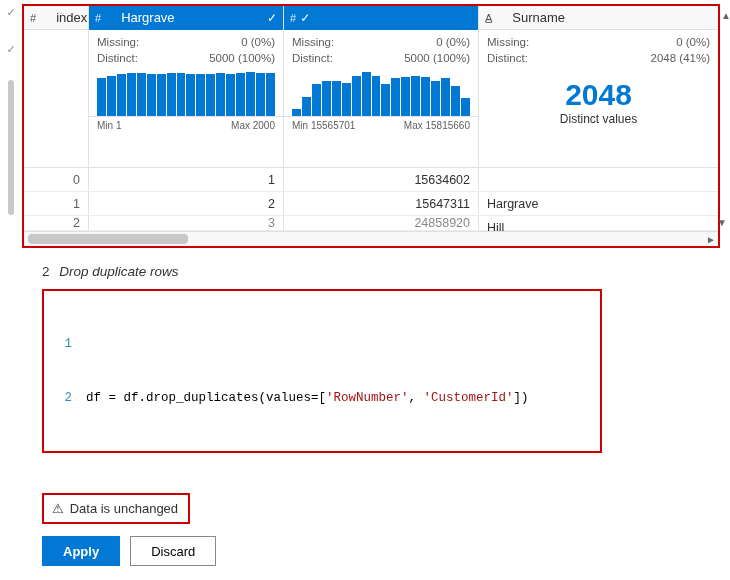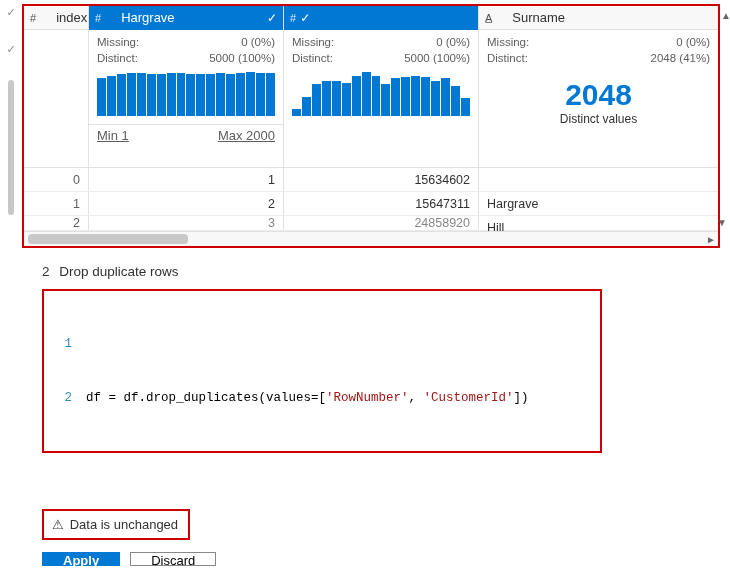--- a/index.html
+++ b/index.html
@@ -103,26 +103,25 @@
       padding: 4px 8px 0 8px;
       gap: 1px;
     }
     .histo .bar {
       flex: 1;
       background: #0078d4;
     }
     .range {
       display: flex;
       justify-content: space-between;
-      font-size: 13px;
+      font-size: 10px;
       color: #605e5c;
       padding: 3px 8px 6px 8px;
       border-top: 1px solid #e1e1e1;
-      margin-top: 8px;
-      text-decoration: underline;
+      margin-top: 0;
     }
     .bignum {
       text-align: center;
       padding: 10px 0 4px 0;
     }
     .bignum-val {
       font-size: 30px;
       font-weight: 600;
       color: #0078d4;
     }
@@ -176,21 +175,21 @@
       position: absolute; right: -9px; bottom: 18px;
       font-size: 10px; color: #666;
     }
 
     
     .step-title {
       padding: 16px 0 10px 20px;
       font-size: 13.5px;
     }
     .step-title .num { margin-right: 6px; }
-    .step-title .txt { }
+    .step-title .txt { font-style: italic; }
 
     .code-box {
       border: 2px solid #cc0000;
       margin: 0 0 0 20px;
       padding: 8px 10px;
       font-family: Consolas, "Courier New", monospace;
       font-size: 12.5px;
       line-height: 18px;
       white-space: pre;
       width: 560px;
@@ -214,21 +213,21 @@
       gap: 6px;
       font-size: 13px;
     }
 
     .btn-row {
       display: flex;
       gap: 10px;
       padding: 0 0 14px 20px;
     }
     .btn {
-      height: 14px;
+      height: 30px;
       padding: 0 20px;
       font-size: 13px;
       border: 1px solid #8a8886;
       background: #fff;
       cursor: pointer;
     }
     .btn.primary {
       background: #0078d4;
       color: #fff;
       border-color: #0078d4;
@@ -332,20 +331,24 @@
               <div class="bar" style="height: 72%;"></div>
               <div class="bar" style="height: 86%;"></div>
               <div class="bar" style="height: 88%;"></div>
               <div class="bar" style="height: 92%;"></div>
               <div class="bar" style="height: 88%;"></div>
               <div class="bar" style="height: 80%;"></div>
               <div class="bar" style="height: 86%;"></div>
               <div class="bar" style="height: 68%;"></div>
               <div class="bar" style="height: 40%;"></div>
             </div>
+          <div class="range">
+            <span>Min 15565701</span>
+            <span>Max 15815660</span>
+          </div>
         </div>
 
         <div class="col-c">
           <div class="col-header plain">
             <span class="type-icon">A̲</span>
             <span class="name">Surname</span>
           </div>
           <div class="stats">
             <div class="stat-row">
               <span>Missing:</span>

